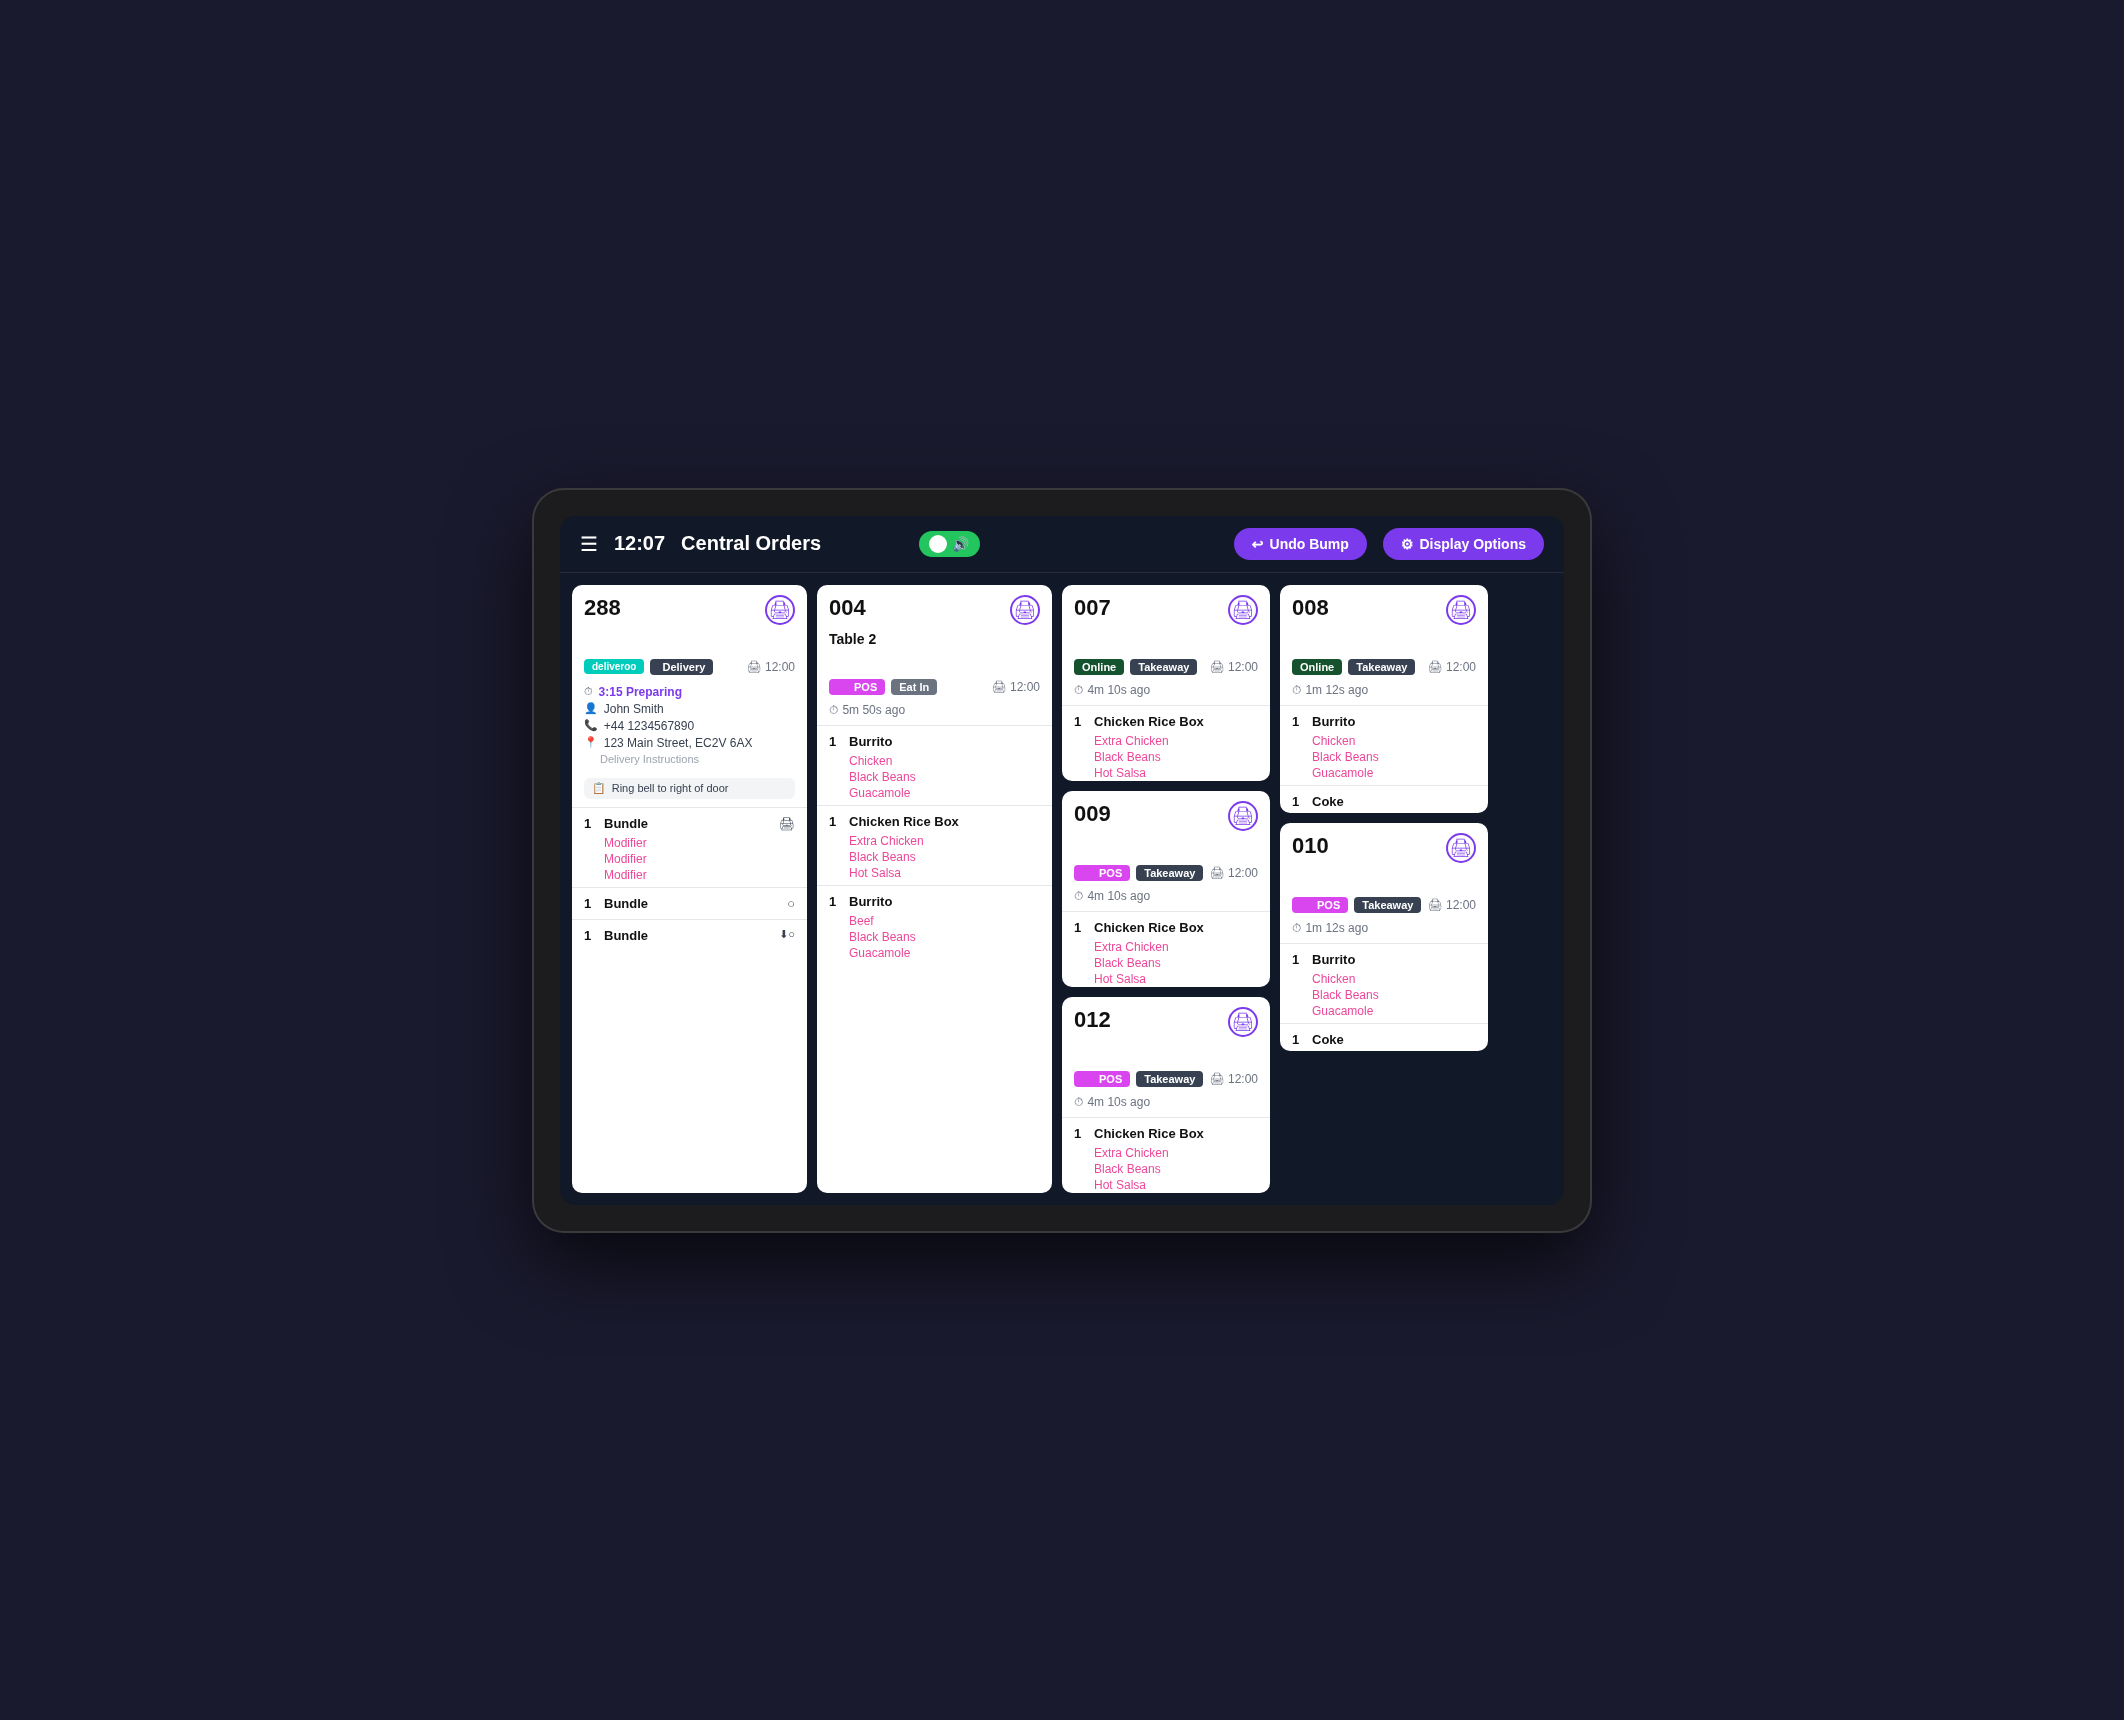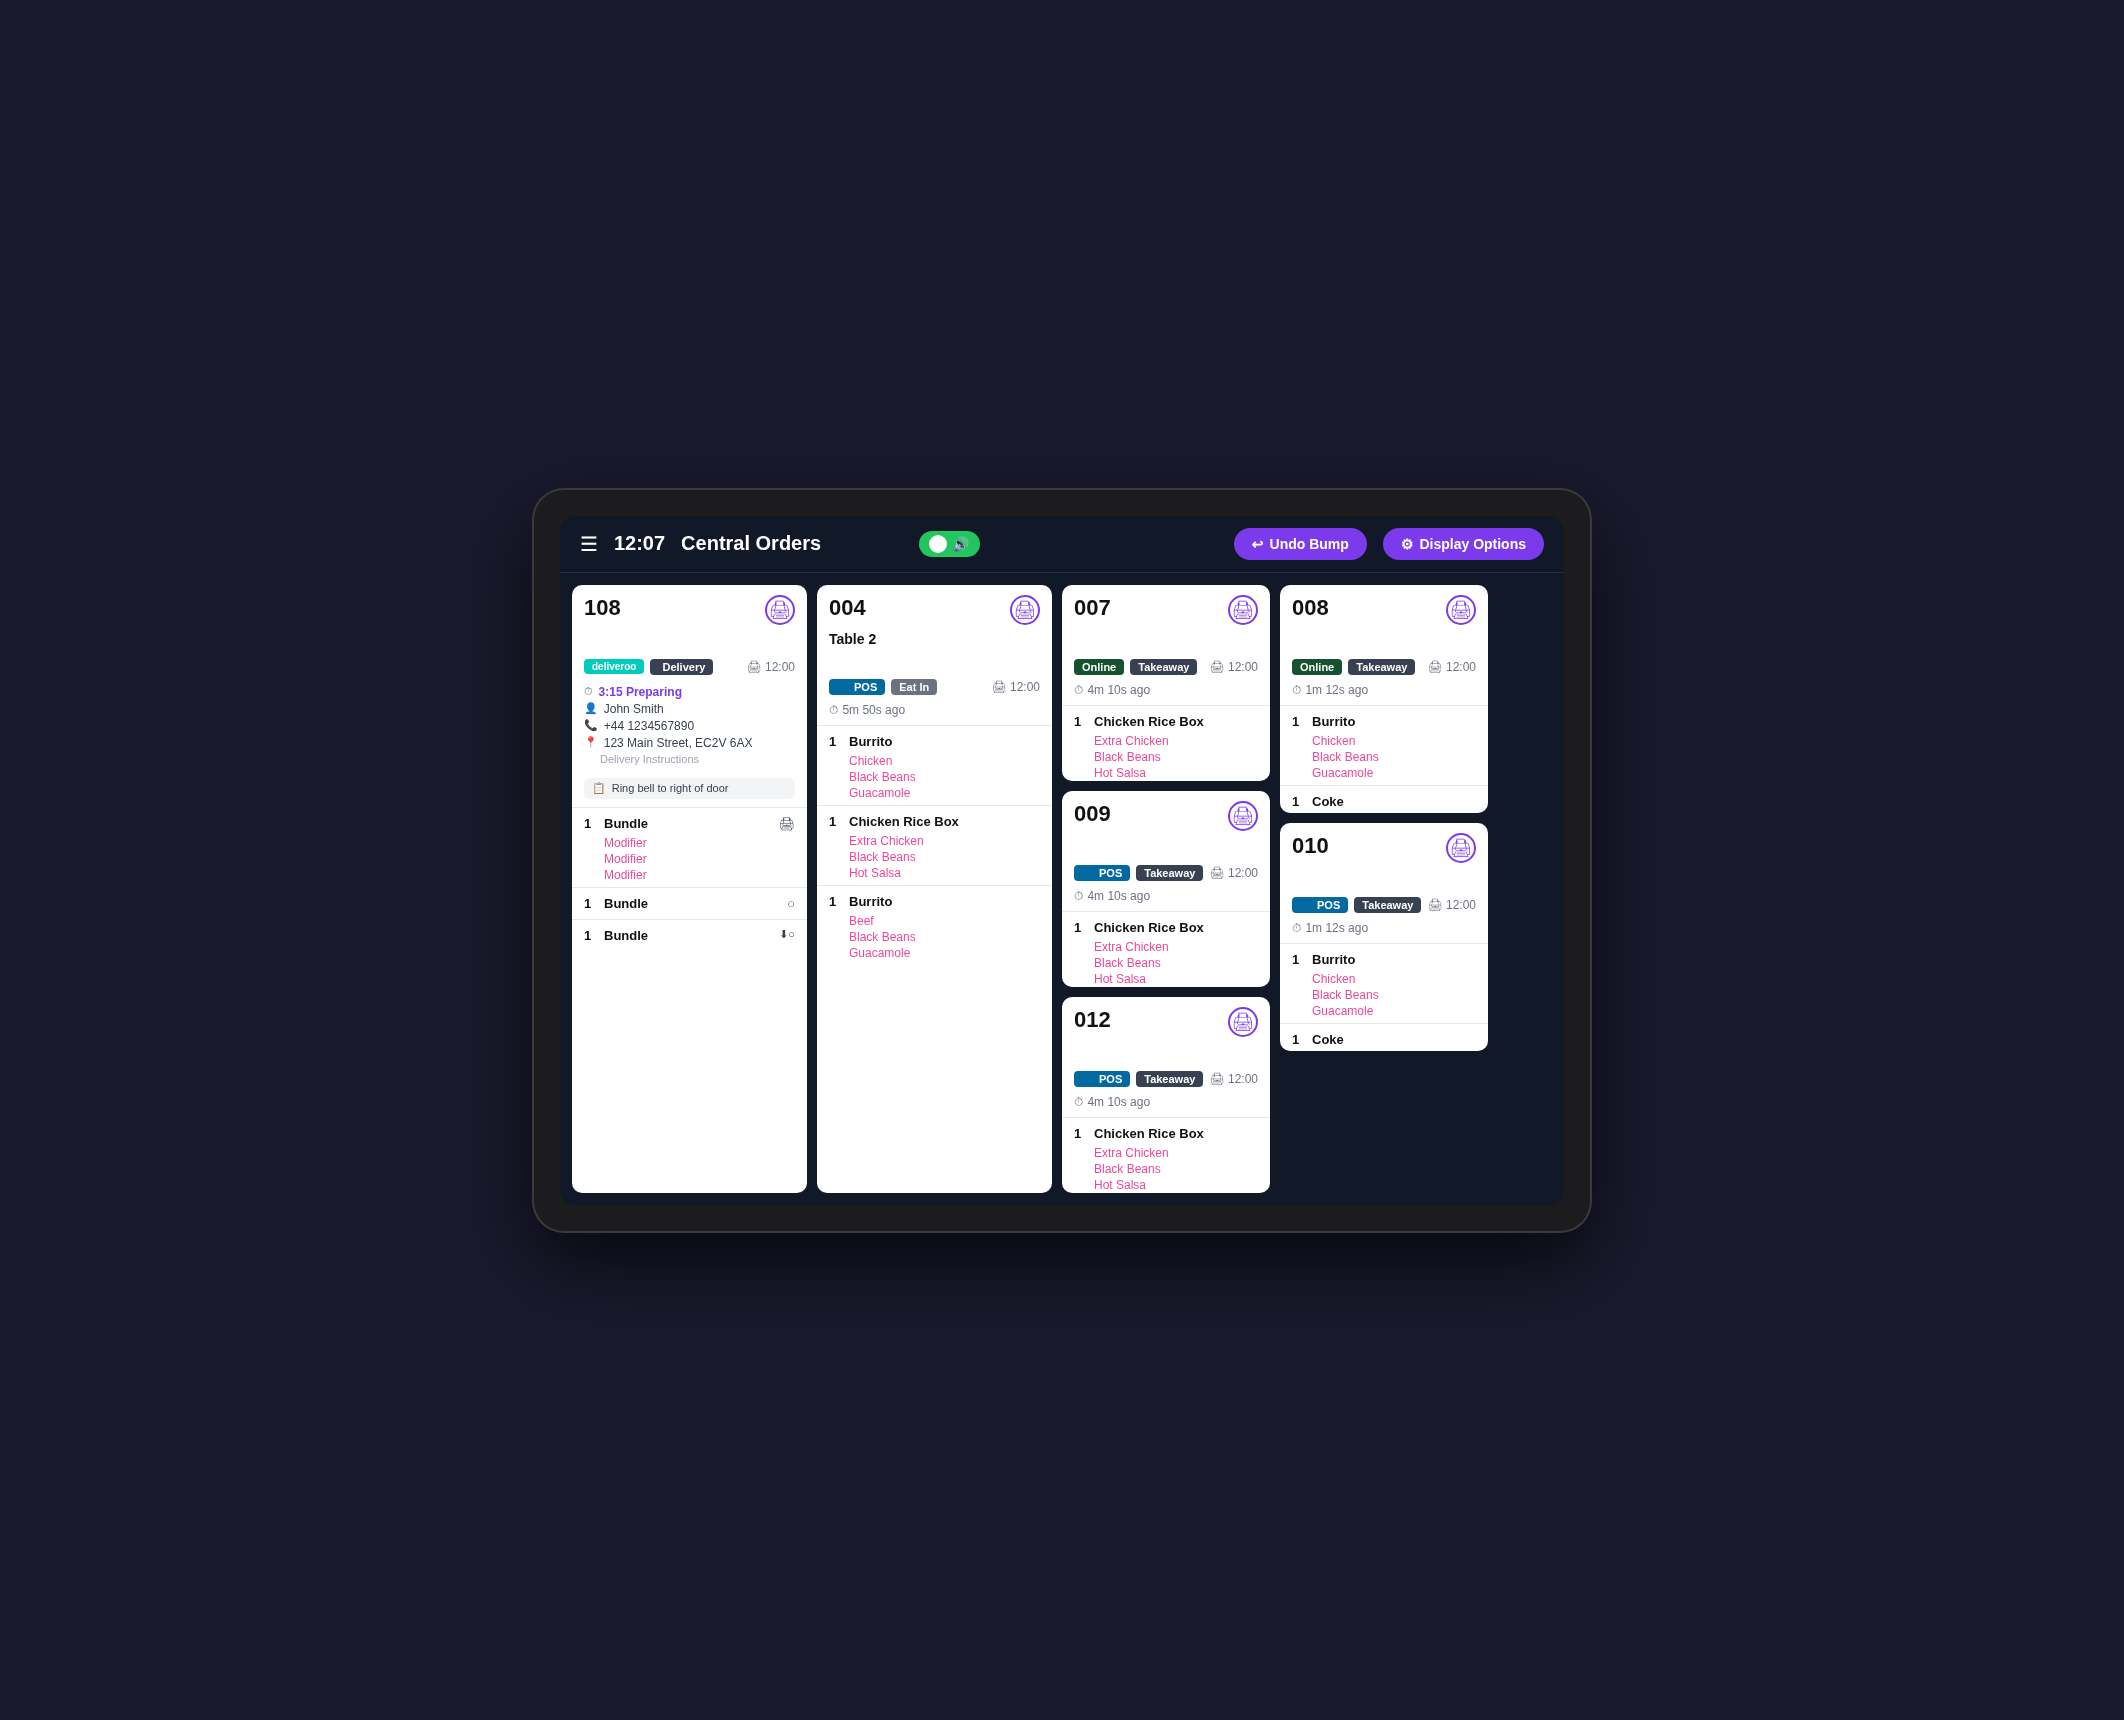--- a/index.html
+++ b/index.html
@@ -181,21 +181,21 @@
     .tag {
       border-radius: 4px;
       padding: 2px 8px;
       font-size: 11px;
       font-weight: 700;
       color: #fff;
     }
 
     .tag-deliveroo { background: #00ccbc; font-size: 10px; }
     .tag-delivery { background: #374151; padding-left: 12px; }
-    .tag-pos { background: #0369a1; padding-left: 25px; }
+    .tag-pos { background: #d946ef; padding-left: 25px; }
     .tag-eat-in { background: #6b7280; text-align: right; }
     .tag-online { background: #14532d; }
     .tag-takeaway { background: #374151; }
 
     .tag-clock {
       color: #6b7280;
       font-size: 12px;
       margin-left: auto;
       display: flex;
       align-items: center;
@@ -319,21 +319,21 @@
       <button class="btn-display-options">
         <span>⚙</span>
         <span>Display Options</span>
       </button>
     </div>
 
     <div class="content-area">
 
       <div class="order-card wide">
         <div class="card-header">
-          <span class="order-number">108</span>
+          <span class="order-number">288</span>
           <div class="print-icon-btn">🖨</div>
         </div>
         <div class="tags-row">
           <span class="tag tag-deliveroo">deliveroo</span>
           <span class="tag tag-delivery">Delivery</span>
           <span class="tag-clock">🖨 12:00</span>
         </div>
         <div class="customer-info">
           <div>
               <span class="icon">⏱</span>

